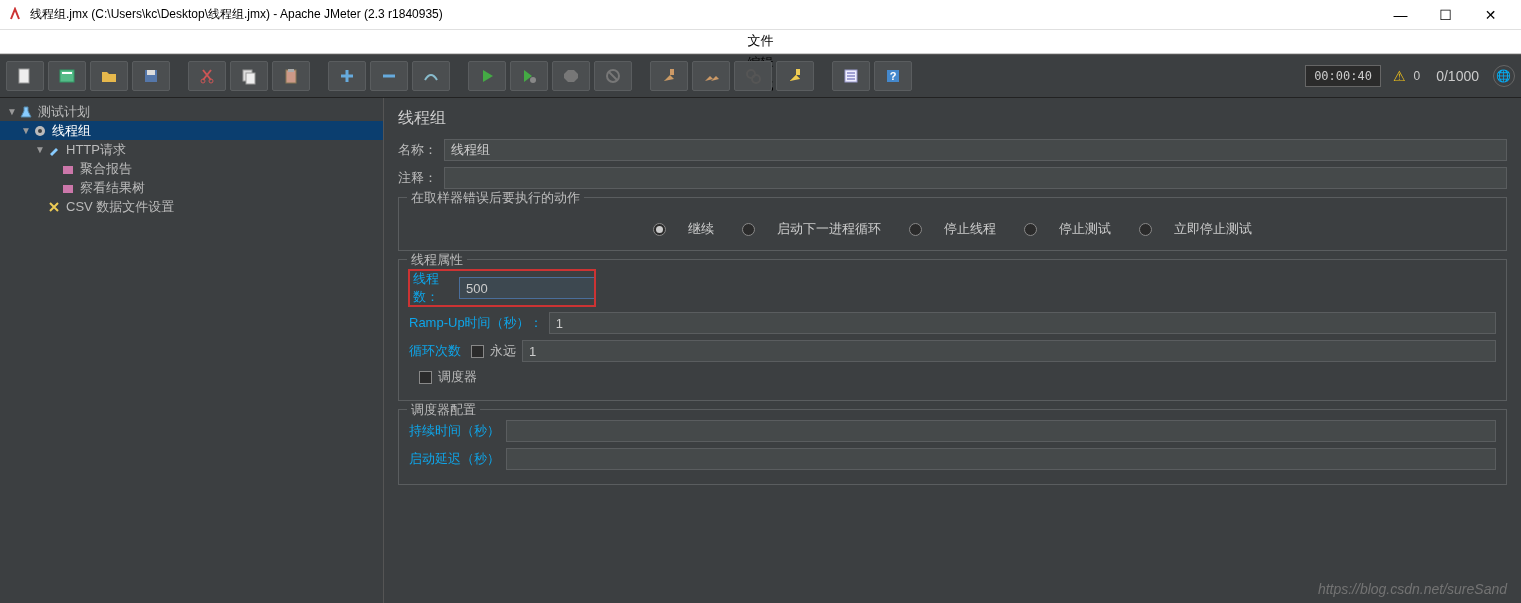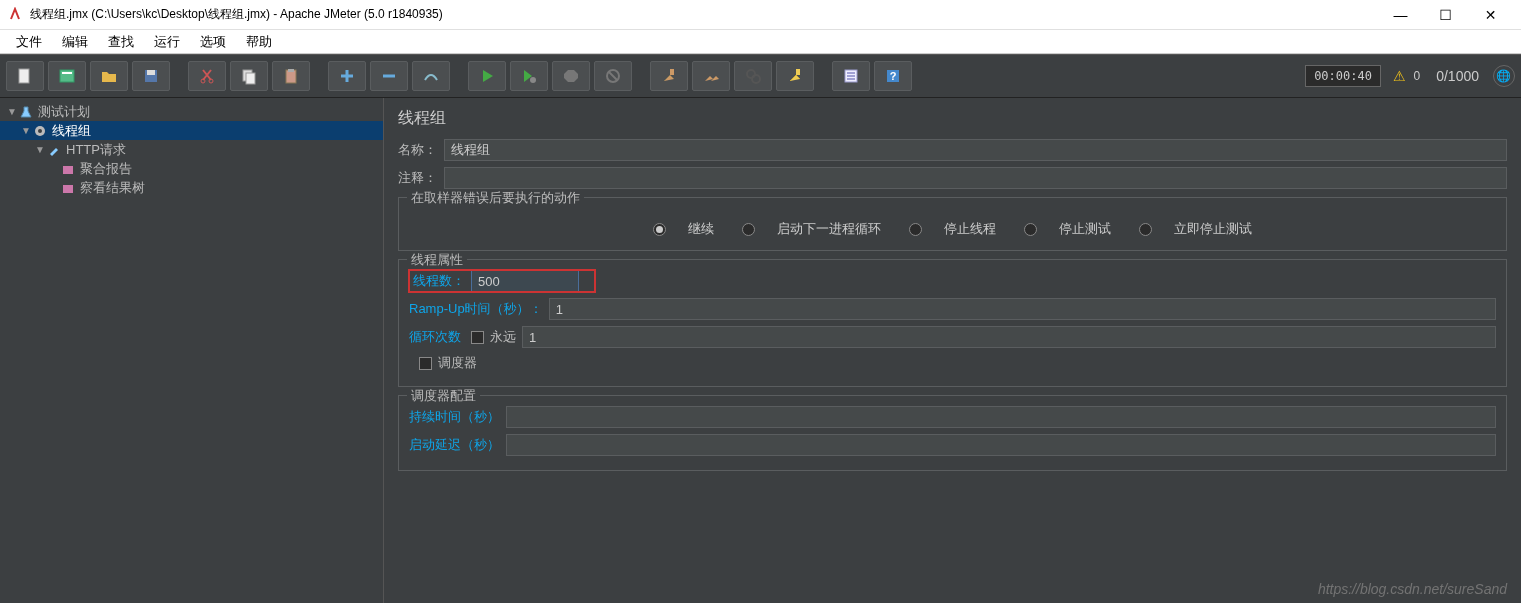--- a/index.html
+++ b/index.html
@@ -3,21 +3,21 @@
 <meta charset="utf-8">
 <style>
 * { margin: 0; padding: 0; box-sizing: border-box; font-family: "Microsoft YaHei", Arial, sans-serif; }
 body { background: #fff; width: 1521px; height: 603px; overflow: hidden; position: relative; }
 
 .titlebar { height: 30px; background: #fff; display: flex; align-items: center; padding: 0 8px; border-bottom: 1px solid #e0e0e0; }
 .titlebar .icon { width: 16px; height: 16px; margin-right: 6px; }
 .titlebar .title { flex: 1; font-size: 12px; color: #000; }
 .titlebar .win-btn { width: 45px; height: 28px; display: flex; align-items: center; justify-content: center; font-size: 14px; color: #000; }
 
-.menubar { height: 24px; background: #fff; display: flex; align-items: center; padding: 0 6px; font-size: 13px; color: #000; border-bottom: 1px solid #ccc; }
+.menubar { height: 24px; background: #fff; display: flex; align-items: center; padding: 0 6px; font-size: 13px; color: #000; border-bottom: 1px solid #ccc; flex-direction: column; }
 .menubar .menu-item { padding: 2px 10px; }
 
 .toolbar { height: 44px; background: #3c3f41; border-top: 1px solid #555; border-bottom: 1px solid #222; display: flex; align-items: center; padding: 0 6px; gap: 4px; }
 .toolbar .tb-btn { width: 38px; height: 30px; background: #4b4e50; border: 1px solid #5a5d5f; display: flex; align-items: center; justify-content: center; border-radius: 2px; }
 .toolbar .tb-sep { width: 10px; }
 .toolbar .tb-spacer { flex: 1; }
 .toolbar .elapsed { background: #2b2b2b; border: 1px solid #666; color: #ccc; padding: 3px 8px; font-size: 12px; font-family: monospace; }
 .toolbar .warn-icon { color: #f5c518; font-size: 14px; margin-left: 8px; }
 .toolbar .warn-count { color: #ccc; font-size: 12px; margin-left: 4px; }
 .toolbar .thread-count { color: #ccc; font-size: 14px; margin-left: 12px; }
@@ -60,21 +60,21 @@
 </style>
 </head>
 <body>
 
 <div class="titlebar">
   <span class="icon">
     <svg width="14" height="14" viewBox="0 0 14 14">
         <path d="M3 12 L7 2 L11 12" fill="none" stroke="#c33" stroke-width="2"></path>
       </svg>
   </span>
-  <span class="title">线程组.jmx (C:\Users\kc\Desktop\线程组.jmx) - Apache JMeter (5.0 r1840935)</span>
+  <span class="title">线程组.jmx (C:\Users\kc\Desktop\线程组.jmx) - Apache JMeter (2.3 r1840935)</span>
   <div class="win-btn">—</div>
   <div class="win-btn">☐</div>
   <div class="win-btn">✕</div>
 </div>
 
 <div class="menubar">
   <div class="menu-item">文件</div>
   <div class="menu-item">编辑</div>
   <div class="menu-item">查找</div>
   <div class="menu-item">运行</div>
@@ -257,20 +257,29 @@
     </div>
     <div class="tree-row">
       <span class="indent" style="width:54px"></span>
       <span class="node-icon">
           <svg width="14" height="14">
             <rect x="2" y="4" width="10" height="8" fill="#c7a"></rect>
           </svg>
         </span>
       <span>察看结果树</span>
     </div>
+    <div class="tree-row">
+      <span class="indent" style="width:40px"></span>
+      <span class="node-icon">
+          <svg width="14" height="14">
+            <path d="M3 3l8 8M11 3l-8 8" stroke="#ec5" stroke-width="2"></path>
+          </svg>
+        </span>
+      <span>CSV 数据文件设置</span>
+    </div>
   </div>
 
   <div class="content-panel">
     <div class="panel-title">线程组</div>
 
     <div class="form-row">
       <span class="label">名称：</span>
       <input class="text-input" value="线程组" style="">
     </div>
     <div class="form-row">
@@ -301,21 +310,21 @@
             <input type="radio" name="err" style="">
             <span>立即停止测试</span>
           </label>
       </div>
     </div>
 
     <div class="fieldset">
       <div class="legend">线程属性</div>
       <div class="prop-row highlighted" style="width:186px">
         <span class="plabel">线程数：</span>
-        <input class="pinput" style="flex: 0 0 auto; width: 108px;" value="500">
+        <input class="pinput" style="flex: 0 0 auto; width: 136px;" value="500">
       </div>
       <div class="prop-row">
         <span class="plabel">Ramp-Up时间（秒）：</span>
         <input class="pinput" value="1" style="">
       </div>
       <div class="prop-row">
         <span class="plabel">循环次数</span>
         <input type="checkbox" class="checkbox" style="margin-left: 10px;">
         <span>永远</span>
         <input class="pinput" value="1" style="">

